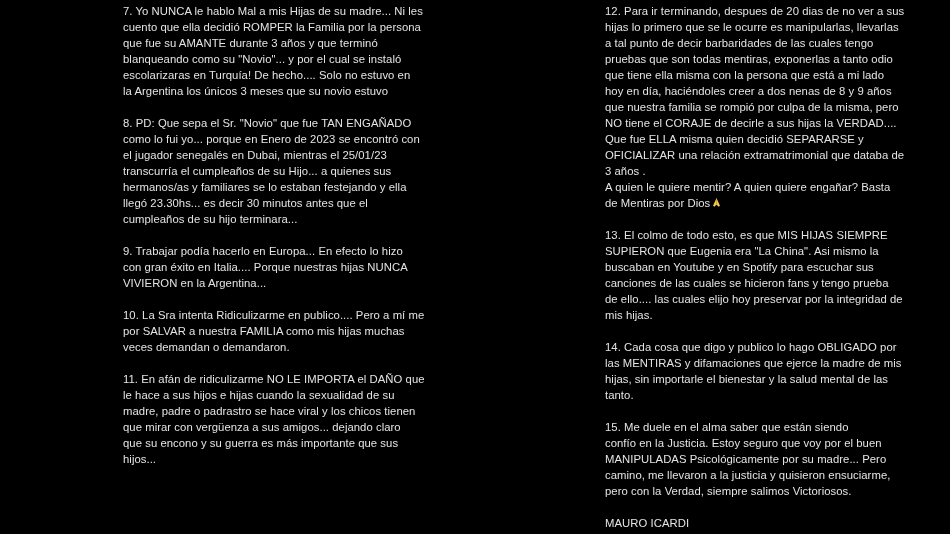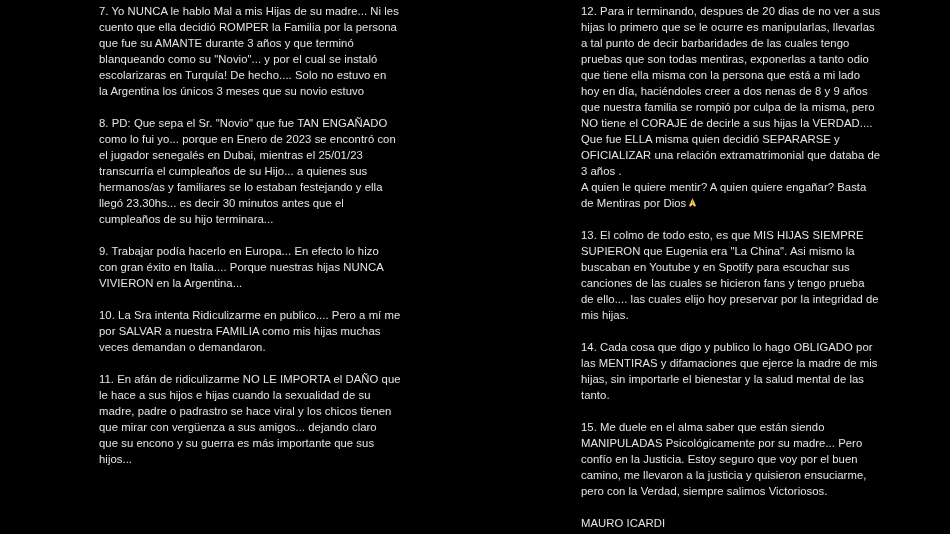--- a/index.html
+++ b/index.html
@@ -21,21 +21,21 @@
       top: 3px;
       color: #e4e4e4;
       font-family: "Liberation Sans", "DejaVu Sans", sans-serif;
       font-size: 11.3px;
       line-height: 16px;
       letter-spacing: 0.05px;
     }
     .column.left { left: 99px; width: 285px; }
     .column.right { left: 581px; width: 275px; }
     .para { margin: 0 0 16px 0; }
-    .line { display: block; white-space: nowrap; }
+    .line { display: block; white-space: nowrap; margin-left: 24px; }
     .prayer-icon {
       display: inline-block;
       width: 11px;
       height: 11px;
       vertical-align: -1px;
       margin-left: 1px;
     }
   </style>
 </head>
 <body>
@@ -117,22 +117,22 @@
 
     <p class="para">
       <span class="line">14. Cada cosa que digo y publico lo hago OBLIGADO por</span>
       <span class="line">las MENTIRAS  y difamaciones que ejerce la madre de mis</span>
       <span class="line">hijas, sin importarle el bienestar y la salud mental de las</span>
       <span class="line">tanto.</span>
     </p>
 
     <p class="para">
       <span class="line">15. Me duele en el alma saber que están siendo</span>
+      <span class="line">confío en la Justicia. Estoy seguro que voy por el buen</span>
       <span class="line">MANIPULADAS Psicológicamente por su madre... Pero</span>
-      <span class="line">confío en la Justicia. Estoy seguro que voy por el buen</span>
       <span class="line">camino, me llevaron a la justicia y quisieron ensuciarme,</span>
       <span class="line">pero con la Verdad, siempre salimos Victoriosos.</span>
     </p>
 
     <p class="para">
       <span class="line">MAURO ICARDI</span>
     </p>
   </div>
 
 </div>

